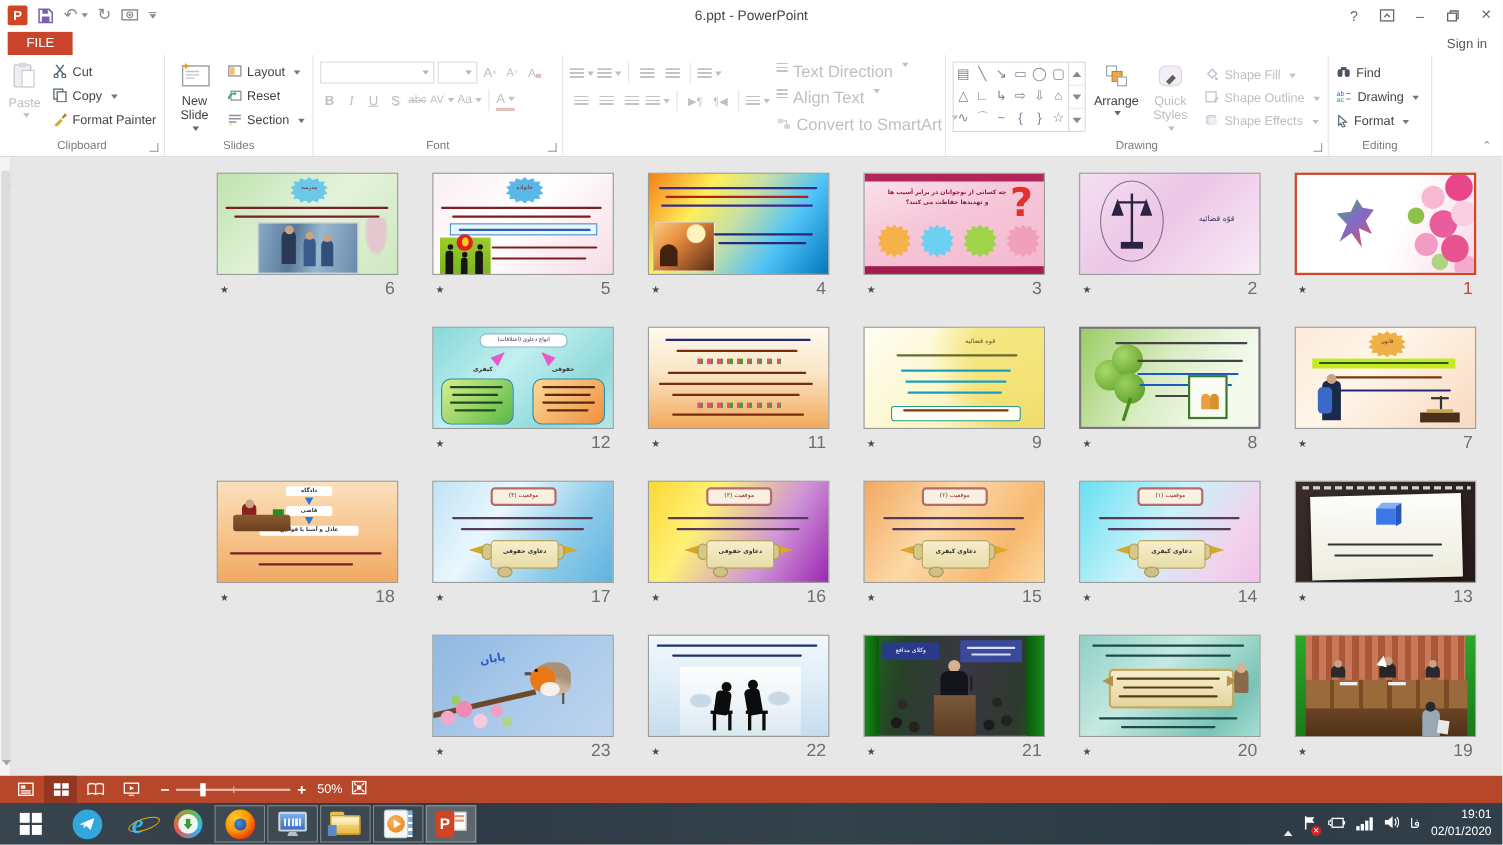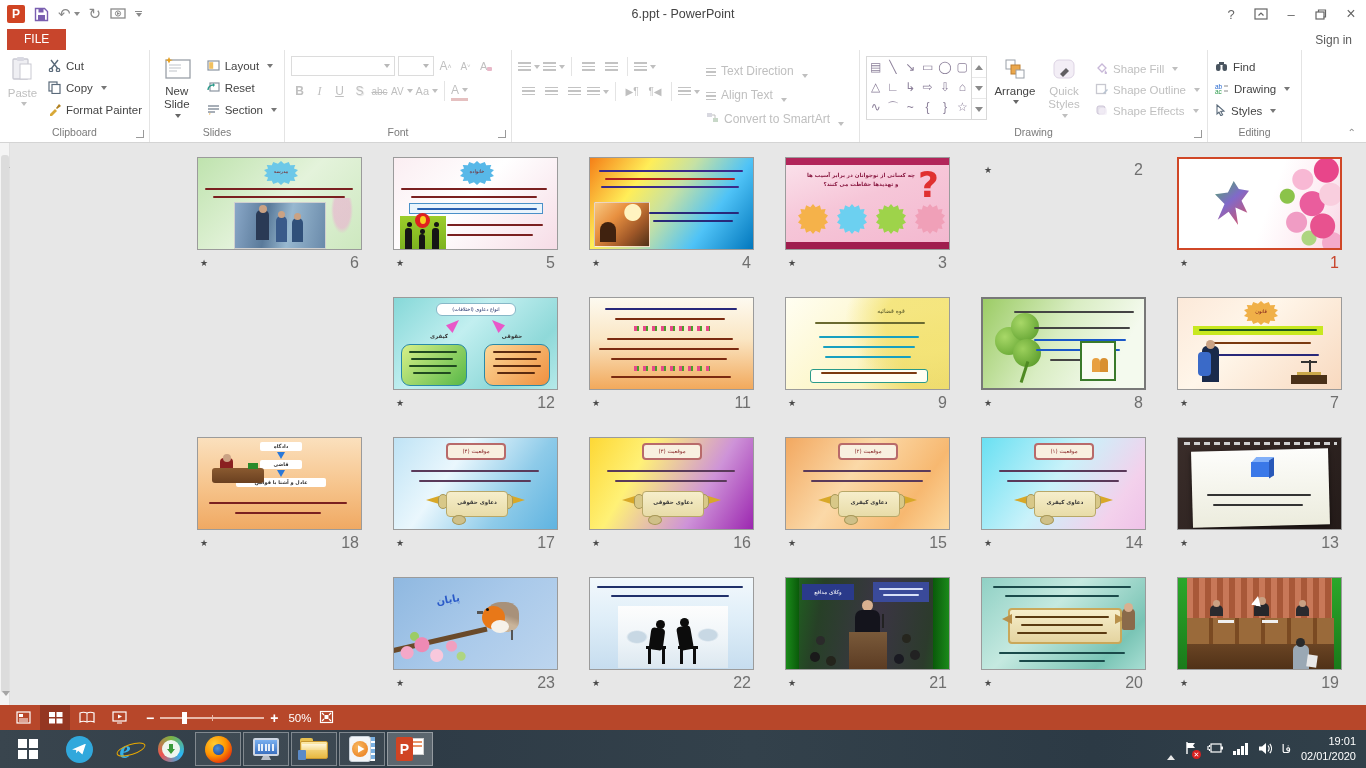--- a/index.html
+++ b/index.html
@@ -33,21 +33,21 @@
 .smallcol{display:flex;flex-direction:column;padding-top:1px}
 .sbtn{display:flex;align-items:center;gap:5px;font-size:11.5px;color:#444;height:22px;padding:0 5px;white-space:nowrap}
 .disabled,.disabled *{color:#bfbfbf !important}
 .combo{width:104px;height:20px;border:1px solid #dcdcdc;background:#fff;display:flex;align-items:center;justify-content:flex-end;padding:0 4px;color:#b8b8b8}
 .combo.sz{width:36px}
 .fbtn{min-width:17px;height:20px;display:flex;align-items:center;justify-content:center;font-size:12px;color:#bfbfbf}
 .frow{display:flex;align-items:center;gap:3px}
 .pbtn{min-width:20px;height:19px;display:flex;align-items:center;justify-content:center;color:#bfbfbf}
 .ico-lines{width:13px;height:10px;background:repeating-linear-gradient(180deg,#c3c3c3 0 1.5px,transparent 1.5px 3.5px)}
 .vsep{width:1px;background:#e4e4e4;align-self:stretch;margin:0 3px}
-.wbtn{display:flex;align-items:flex-end;gap:5px;font-size:12px;color:#bfbfbf;height:21px;white-space:nowrap}
+.wbtn{display:flex;align-items:flex-start;gap:5px;font-size:15px;color:#bfbfbf;height:21px;white-space:nowrap}
 .gallery{width:132px;border:1px solid #d9d9d9;display:flex;height:64px}
 .gcells{flex:1;display:grid;grid-template-columns:repeat(6,1fr);grid-auto-rows:20px;align-items:center;justify-items:center;color:#8b7f99;font-size:12px}
 .gscroll{width:15px;border-left:1px solid #d9d9d9;display:flex;flex-direction:column}
 .gscroll span{flex:1;display:flex;align-items:center;justify-content:center;color:#8a8a8a;border-bottom:1px solid #e8e8e8}
 .collapse{position:absolute;right:10px;bottom:4px;color:#8a8a8a;font-size:10px}
 
 
 .canvas{flex:1;background:#e7e7e7;position:relative;overflow:hidden}
 .vscroll{position:absolute;left:0;top:0;bottom:0;width:10px;background:#f4f4f4;border-right:1px solid #e0e0e0}
 .varrow{position:absolute;left:2px;width:6px;height:6px}
@@ -451,21 +451,21 @@
                   <text x="0" y="11" font-size="6.5" fill="#2a9a4a" font-family="sans-serif">ac</text>
                   <path d="M9 3h4M9 8h4" stroke="#888" stroke-width="1"></path>
                 </svg></span>
             <span>Drawing</span>
               <span class="dd" style="color:#777"></span>
           </div>
           <div class="sbtn">
             <span><svg width="11" height="12" viewBox="0 0 11 12">
                   <path d="M2 1l7 6-3.2.4 1.8 3.4-1.8.9-1.8-3.5L2 10z" fill="#fff" stroke="#5a6a7a" stroke-width="1.1"></path>
                 </svg></span>
-            <span>Styles</span>
+            <span>Format</span>
               <span class="dd" style="color:#777"></span>
           </div>
         </div>
       </div>
       <div class="rlabel"><span>Editing</span></div>
     </div>
 
     <span class="collapse">⌃</span>
   </div>
 
@@ -481,20 +481,33 @@
             <div class="thumb sel" style="background: linear-gradient(110deg, rgb(255, 255, 255) 55%, rgb(253, 238, 244) 78%, rgb(249, 216, 230) 100%);">
               <b class="ov" style="right:0;top:0;width:62px;height:93px;background:radial-gradient(circle at 78% 12%,#e8458a 0 12px,rgba(0,0,0,0) 13px),radial-gradient(circle at 40% 22%,#f8b8d4 0 10px,rgba(0,0,0,0) 11px),radial-gradient(circle at 85% 38%,#f9cede 0 11px,rgba(0,0,0,0) 12px),radial-gradient(circle at 55% 48%,#ea5d9d 0 12px,rgba(0,0,0,0) 13px),radial-gradient(circle at 30% 68%,#f09cc4 0 10px,rgba(0,0,0,0) 11px),radial-gradient(circle at 72% 72%,#e8528f 0 12px,rgba(0,0,0,0) 13px),radial-gradient(circle at 88% 90%,#f4aacb 0 10px,rgba(0,0,0,0) 11px),radial-gradient(circle at 15% 40%,#8bc34a 0 7px,rgba(0,0,0,0) 8px),radial-gradient(circle at 50% 85%,#aed581 0 7px,rgba(0,0,0,0) 8px)"></b>
 <b class="ov" style="left:36px;top:22px;width:34px;height:44px;background:linear-gradient(140deg,#2e9e46,#6a4fc0 45%,#d43545);clip-path:polygon(55% 0,70% 18%,100% 22%,78% 45%,95% 72%,60% 60%,68% 100%,40% 70%,8% 88%,28% 52%,0 30%,38% 26%);opacity:.85"></b>
             </div>
             <div class="tile-footer">
               <span class="anim-star">★</span>
               <span class="slide-num sel">1</span>
             </div>
           </div>
           <div class="tile">
+            <div class="thumb" style="background: linear-gradient(135deg, rgb(245, 223, 242) 0%, rgb(236, 198, 230) 45%, rgb(248, 235, 246) 100%);">
+              <svg class="ov" style="left:28px;top:14px" width="38" height="58" viewBox="0 0 38 58">
+                <g stroke="#2a2342" stroke-width="2.2" fill="#2a2342">
+                  <line x1="19" y1="4" x2="19" y2="48"></line>
+                  <line x1="6" y1="12" x2="32" y2="12"></line>
+                  <path d="M6 12l-4 11h8z"></path>
+                  <path d="M32 12l-4 11h8z"></path>
+                  <rect x="10" y="49" width="18" height="4"></rect>
+                </g>
+              </svg>
+<b class="ov" style="left:18px;top:6px;width:58px;height:74px;border:1.5px solid rgba(42,35,66,.55);border-radius:50%"></b>
+<i class="cap" style="right:10px;top:36px;width:58px;color:#3a3a5c;font-size:7px">قوّه قضائیه</i>
+            </div>
             <div class="tile-footer">
               <span class="anim-star">★</span>
               <span class="slide-num">2</span>
             </div>
           </div>
           <div class="tile">
             <div class="thumb" style="background: linear-gradient(160deg, rgb(251, 227, 236) 0%, rgb(246, 198, 216) 45%, rgb(243, 183, 207) 100%);">
               <b class="ov" style="left:0;top:0;width:100%;height:7px;background:#b2255a"></b>
               <b class="ov" style="left:0;bottom:0;width:100%;height:7px;background:#a01d4e"></b>
 <i class="cap" style="right:32px;top:13px;width:112px;color:#8b1c44;font-size:5.5px;font-weight:bold">چه کسانی از نوجوانان در برابر آسیب ها و تهدیدها حفاظت می کنند؟</i>

